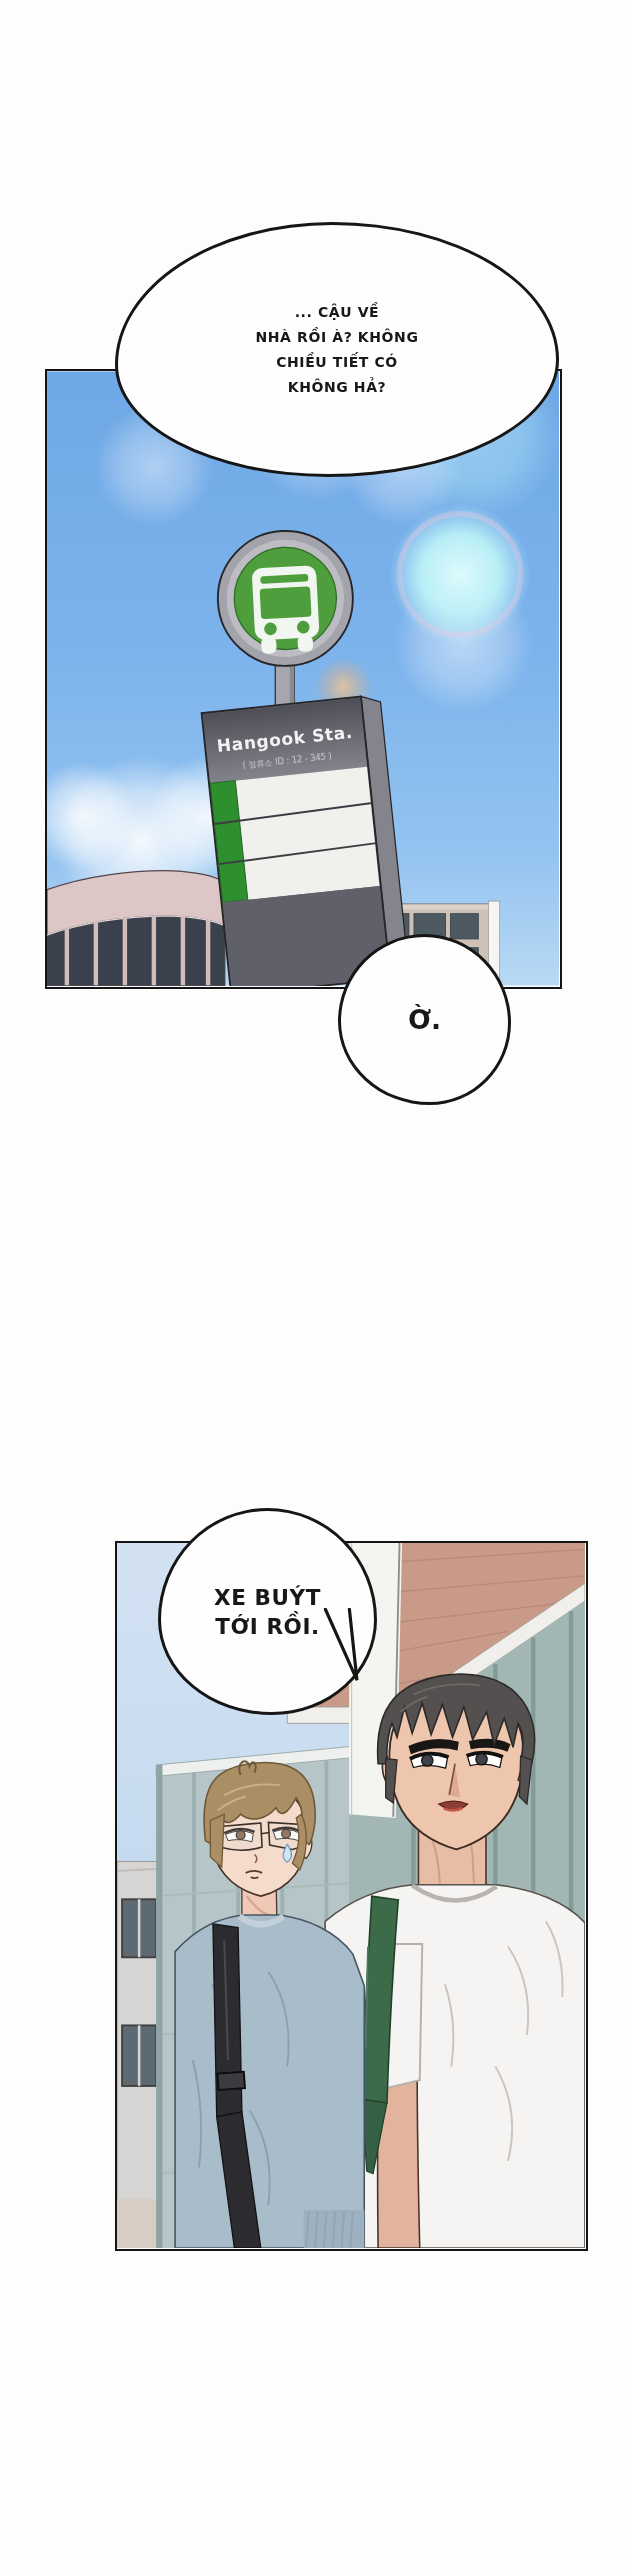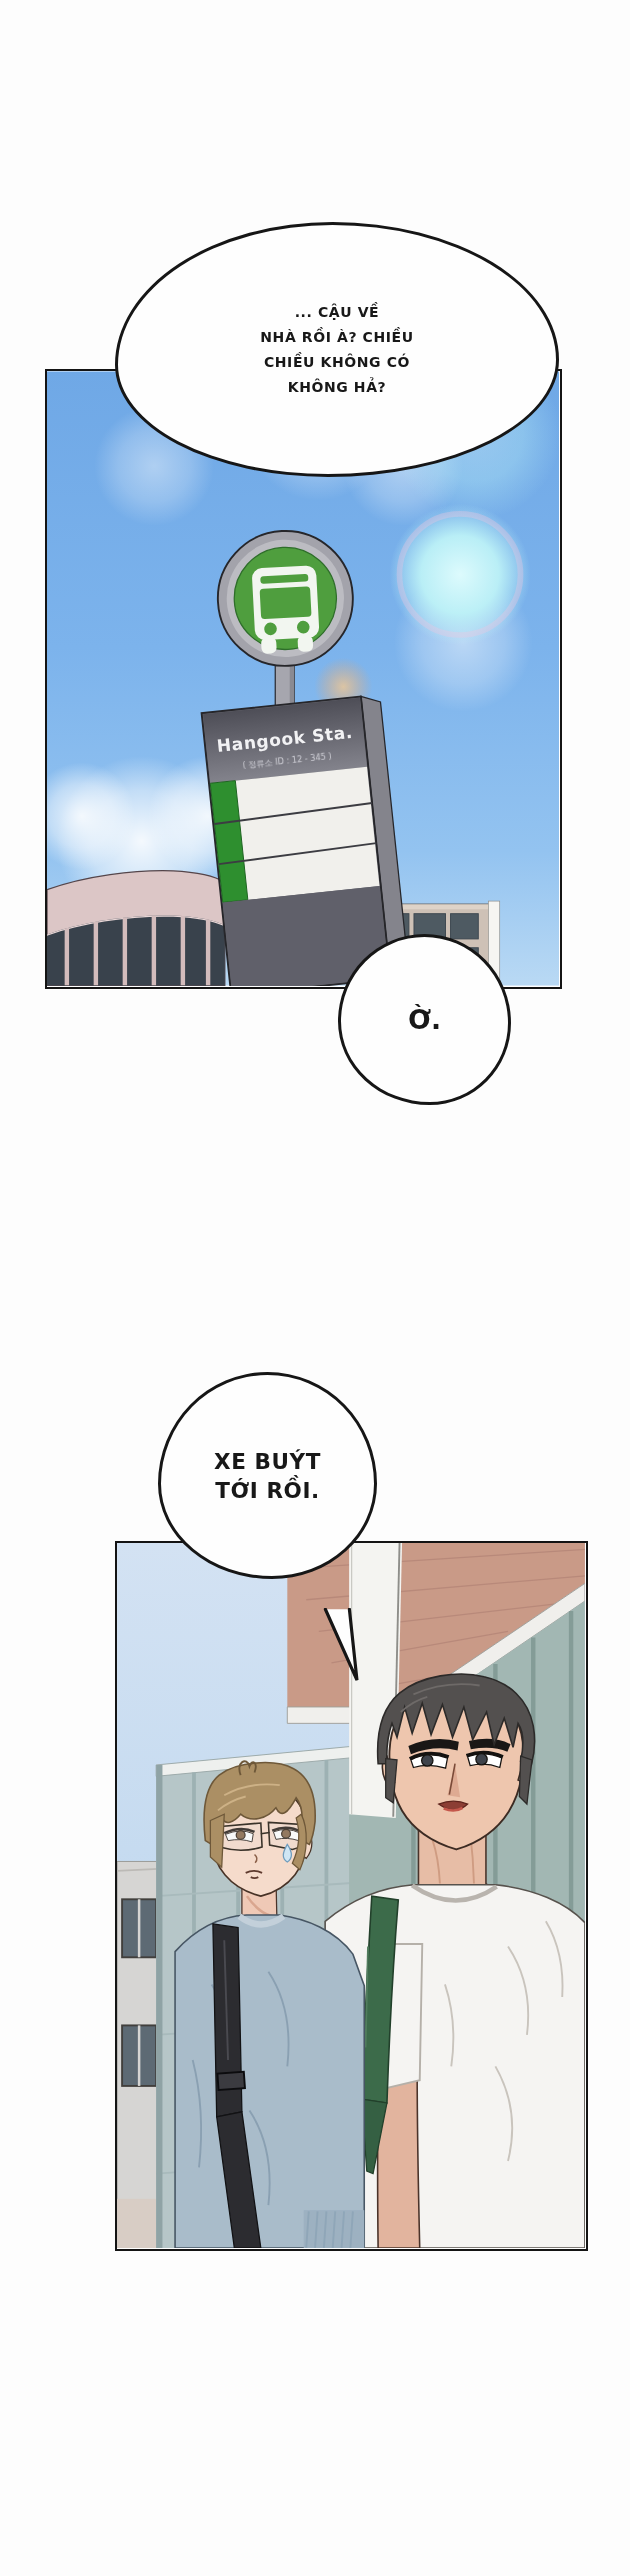--- a/index.html
+++ b/index.html
@@ -14,21 +14,21 @@
     position:absolute;background:#fefefe;border:3.2px solid #161616;z-index:5;
     display:flex;flex-direction:column;align-items:center;justify-content:center;
     text-align:center;color:#181818;font-weight:bold;
   }
   #bubble1{left:115px;top:222px;width:438px;height:249px;
     border-radius:49% 51% 52% 48% / 56% 54% 46% 44%;
     font-size:14px;line-height:25px;letter-spacing:0.6px;}
   #bubble2{left:338px;top:934px;width:167px;height:165px;
     border-radius:50% 50% 47% 53% / 51% 52% 48% 49%;
     font-size:26.5px;line-height:29px;}
-  #bubble3{left:158px;top:1372px;width:213px;height:201px;
+  #bubble3{left:158px;top:1508px;width:213px;height:201px;
     border-radius:50% 50% 48% 52% / 54% 54% 46% 46%;
     font-size:21.5px;line-height:29px;letter-spacing:0.6px;}
   #tail3{position:absolute;left:319px;top:1608px;z-index:6;}
   .blines{white-space:pre;}
   svg{display:block;}
   text{font-family:"DejaVu Sans",sans-serif;}
 </style>
 </head>
 <body>
 
@@ -316,22 +316,22 @@
         <polygon points="158,910 198,902 228,1118 186,1118" fill="#2c2c30" stroke="#121214" stroke-width="2"></polygon>
         <rect x="160" y="840" width="42" height="26" fill="#3b3b40" stroke="#0c0c0e" stroke-width="3" transform="rotate(-4 181 853)"></rect>
         <line x1="170" y1="630" x2="176" y2="820" stroke="#4a4a50" stroke-width="3"></line>
       </g>
     </g>
   </svg>
 </div>
 
 <div class="bubble" id="bubble1">
   <div class="blines">... CẬU VỀ</div>
-  <div class="blines">NHÀ RỒI À? CHIỀU</div>
-  <div class="blines">CHIỀU KHÔNG CÓ</div>
+  <div class="blines">NHÀ RỒI À? KHÔNG</div>
+  <div class="blines">CHIỀU TIẾT CÓ</div>
   <div class="blines">KHÔNG HẢ?</div>
 </div>
 
 <div class="bubble" id="bubble2">
   <div class="blines">Ờ.</div>
 </div>
 
 <div class="bubble" id="bubble3">
   <div class="blines">XE BUÝT</div>
   <div class="blines">TỚI RỒI.</div>

